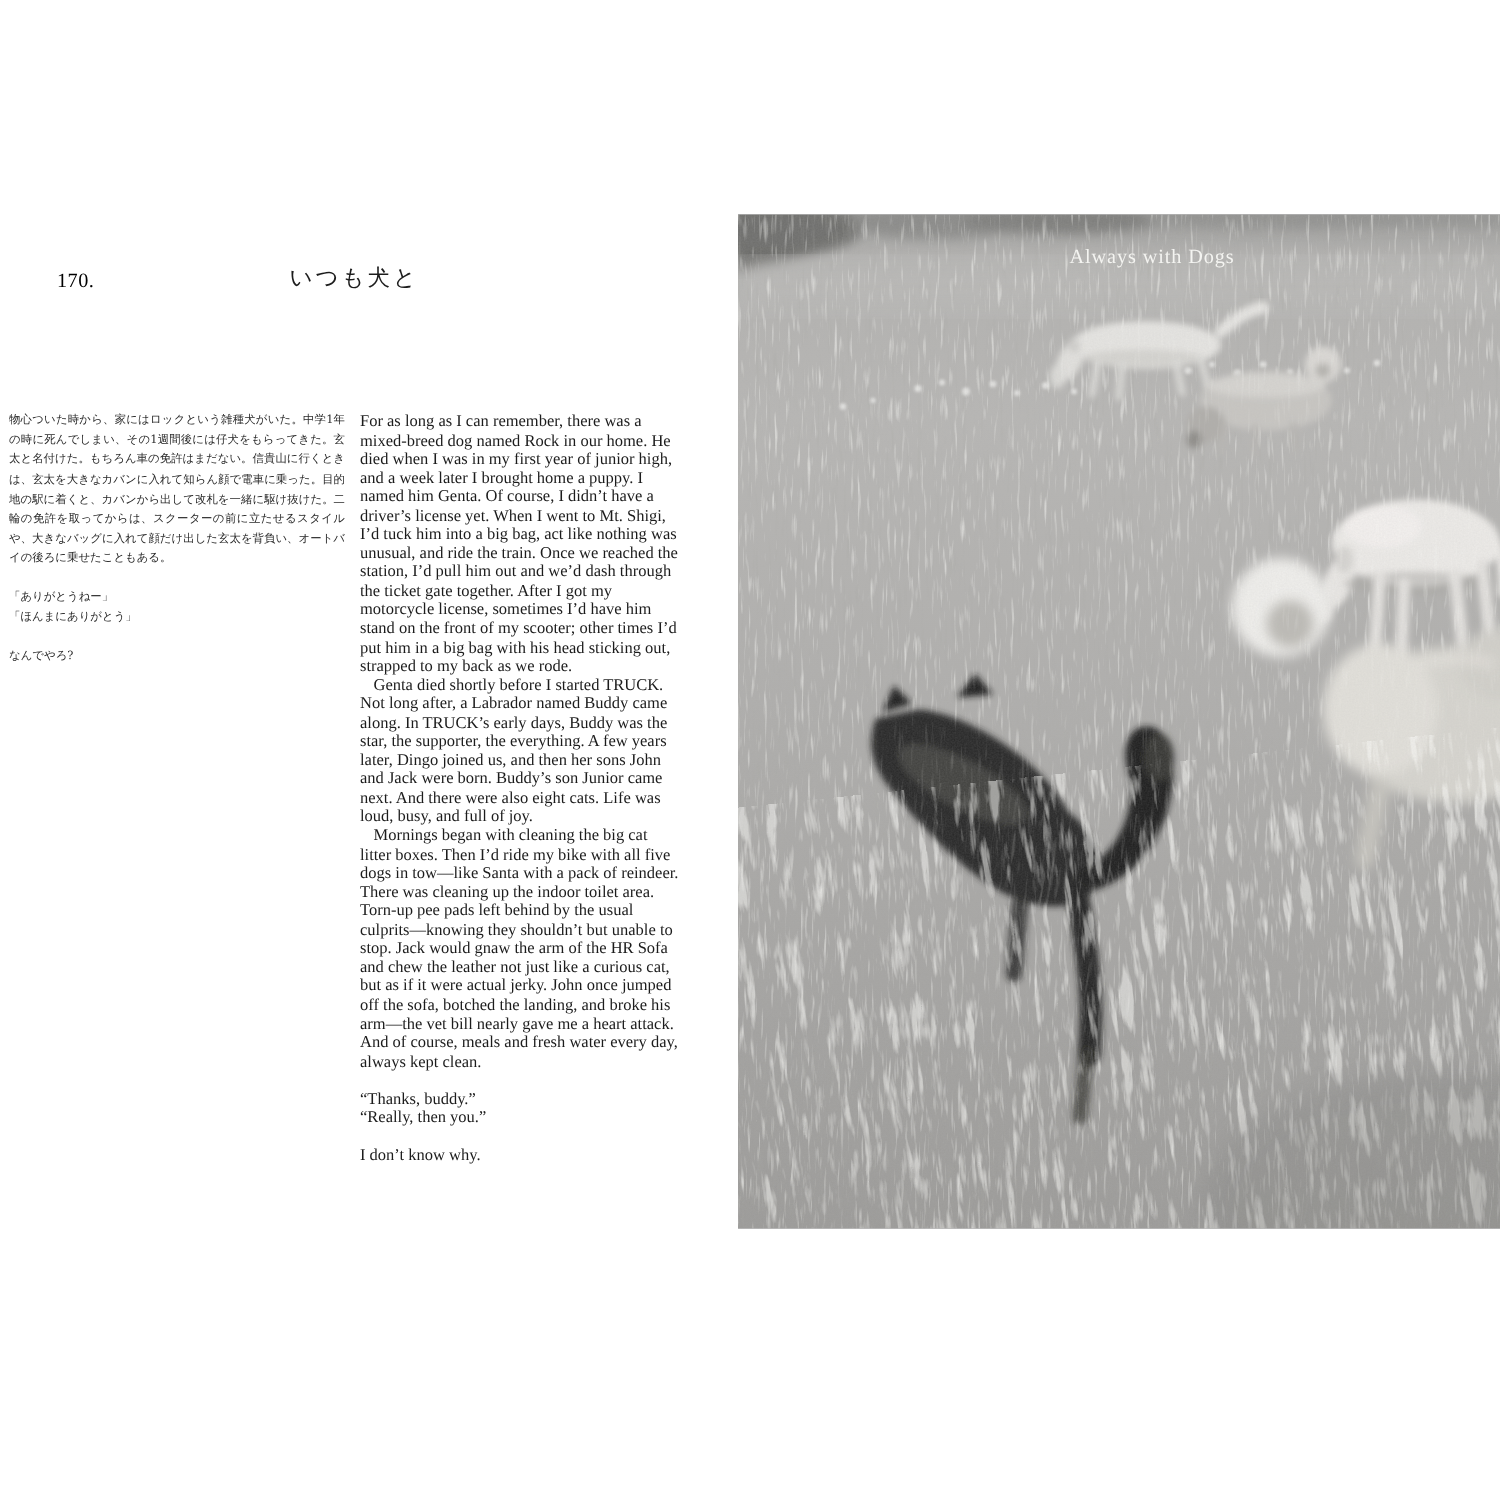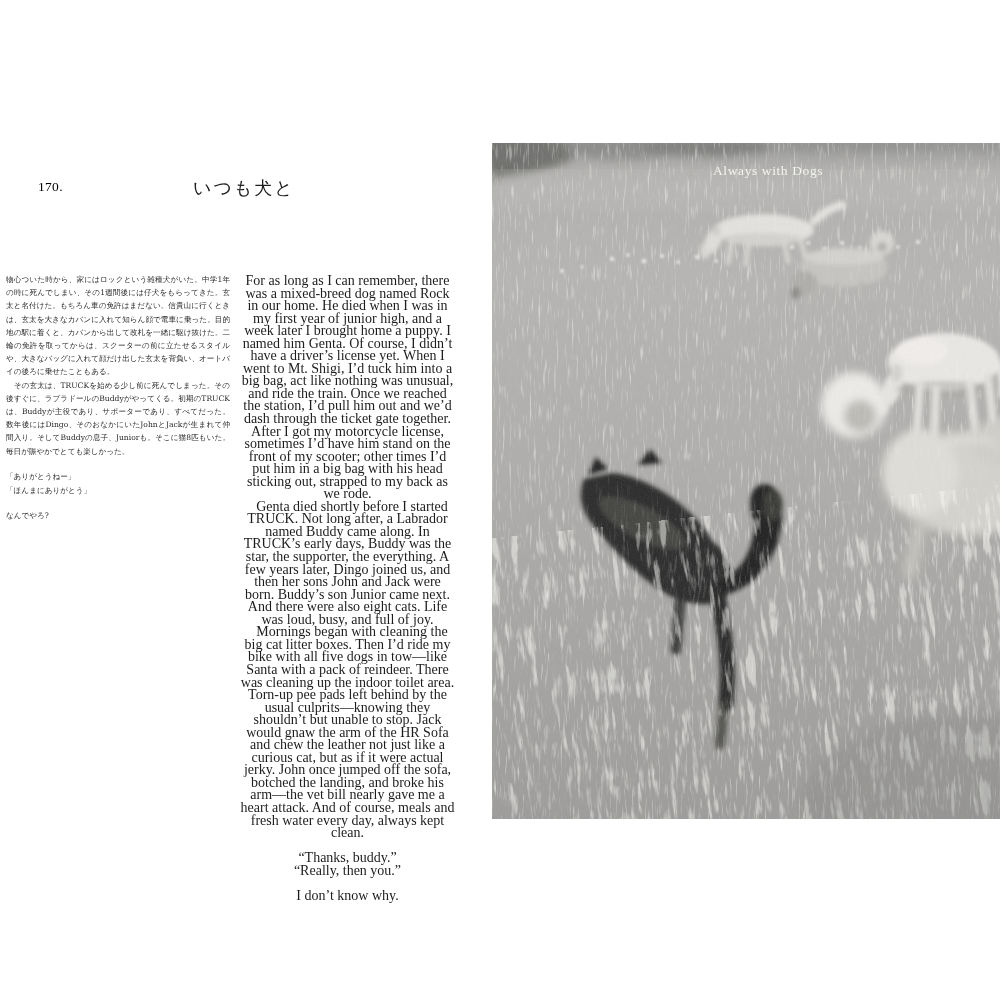--- a/index.html
+++ b/index.html
@@ -5,33 +5,33 @@
   html,body{margin:0;padding:0;}
   body{
     width:1000px;height:1000px;position:relative;background:#ffffff;
     font-family:"Liberation Serif","DejaVu Serif",serif;color:#1e1e1e;
     overflow:hidden;
   }
   .page-number{
     position:absolute;left:38px;top:179px;font-size:13.5px;letter-spacing:.3px;color:#000000;
   }
   .title-jp{
-    position:absolute;left:193px;top:176px;margin:0;font-size:18px;font-weight:400;
+    position:absolute;left:193px;top:176px;margin:0;font-size:15px;font-weight:400;
     letter-spacing:2px;color:#1c1c1c;font-family:"DejaVu Serif",serif;
   }
   .col{position:absolute;top:273px;}
   .col p{margin:0;}
   .col-jp{
     left:6px;width:224px;height:420px;overflow:hidden;
     font-size:7.6px;line-height:13.2px;text-align:justify;color:#2a2a2a;
     font-family:"DejaVu Serif",serif;
   }
   .col-en{
     left:240px;top:275px;width:215px;
-    font-size:14px;line-height:12.55px;color:#1c1c1c;text-align:center;
+    font-size:11px;line-height:12.55px;color:#1c1c1c;text-align:left;
   }
   .col-en .indent{text-indent:9px;}
   .gap{margin-top:12.5px !important;}
   figure.photo{
     position:absolute;left:492px;top:143px;width:508px;height:676px;margin:0;
     overflow:hidden;background:#737373;
   }
   figure.photo svg{display:block;}
   .photo-caption{
     position:absolute;left:221px;top:20px;color:#f4f4f1;font-size:13.5px;
@@ -41,21 +41,20 @@
 </head>
 <body>
 
 <div>
 
   <div class="page-number">170.</div>
   <h1 class="title-jp">いつも犬と</h1>
 
   <div class="col col-jp">
     <p>物心ついた時から、家にはロックという雑種犬がいた。中学1年の時に死んでしまい、その1週間後には仔犬をもらってきた。玄太と名付けた。もちろん車の免許はまだない。信貴山に行くときは、玄太を大きなカバンに入れて知らん顔で電車に乗った。目的地の駅に着くと、カバンから出して改札を一緒に駆け抜けた。二輪の免許を取ってからは、スクーターの前に立たせるスタイルや、大きなバッグに入れて顔だけ出した玄太を背負い、オートバイの後ろに乗せたこともある。</p>
-    <p>　その玄太は、TRUCKを始める少し前に死んでしまった。その後すぐに、ラブラドールのBuddyがやってくる。初期のTRUCKは、Buddyが主役であり、サポーターであり、すべてだった。数年後にはDingo、そのおなかにいたJohnとJackが生まれて仲間入り。そしてBuddyの息子、Juniorも。そこに猫8匹もいた。毎日が賑やかでとても楽しかった。</p>
     <p class="gap">「ありがとうねー」</p>
     <p>「ほんまにありがとう」</p>
     <p class="gap">なんでやろ?</p>
   </div>
 
   <div class="col col-en">
     <p>For as long as I can remember, there was a mixed-breed dog named Rock in our home. He died when I was in my first year of junior high, and a week later I brought home a puppy. I named him Genta. Of course, I didn’t have a driver’s license yet. When I went to Mt. Shigi, I’d tuck him into a big bag, act like nothing was unusual, and ride the train. Once we reached the station, I’d pull him out and we’d dash through the ticket gate together. After I got my motorcycle license, sometimes I’d have him stand on the front of my scooter; other times I’d put him in a big bag with his head sticking out, strapped to my back as we rode.</p>
     <p class="indent">Genta died shortly before I started TRUCK. Not long after, a Labrador named Buddy came along. In TRUCK’s early days, Buddy was the star, the supporter, the everything. A few years later, Dingo joined us, and then her sons John and Jack were born. Buddy’s son Junior came next. And there were also eight cats. Life was loud, busy, and full of joy.</p>
     <p class="indent">Mornings began with cleaning the big cat litter boxes. Then I’d ride my bike with all five dogs in tow—like Santa with a pack of reindeer. There was cleaning up the indoor toilet area. Torn-up pee pads left behind by the usual culprits—knowing they shouldn’t but unable to stop. Jack would gnaw the arm of the HR Sofa and chew the leather not just like a curious cat, but as if it were actual jerky. John once jumped off the sofa, botched the landing, and broke his arm—the vet bill nearly gave me a heart attack. And of course, meals and fresh water every day, always kept clean.</p>
     <p class="gap">“Thanks, buddy.”</p>

